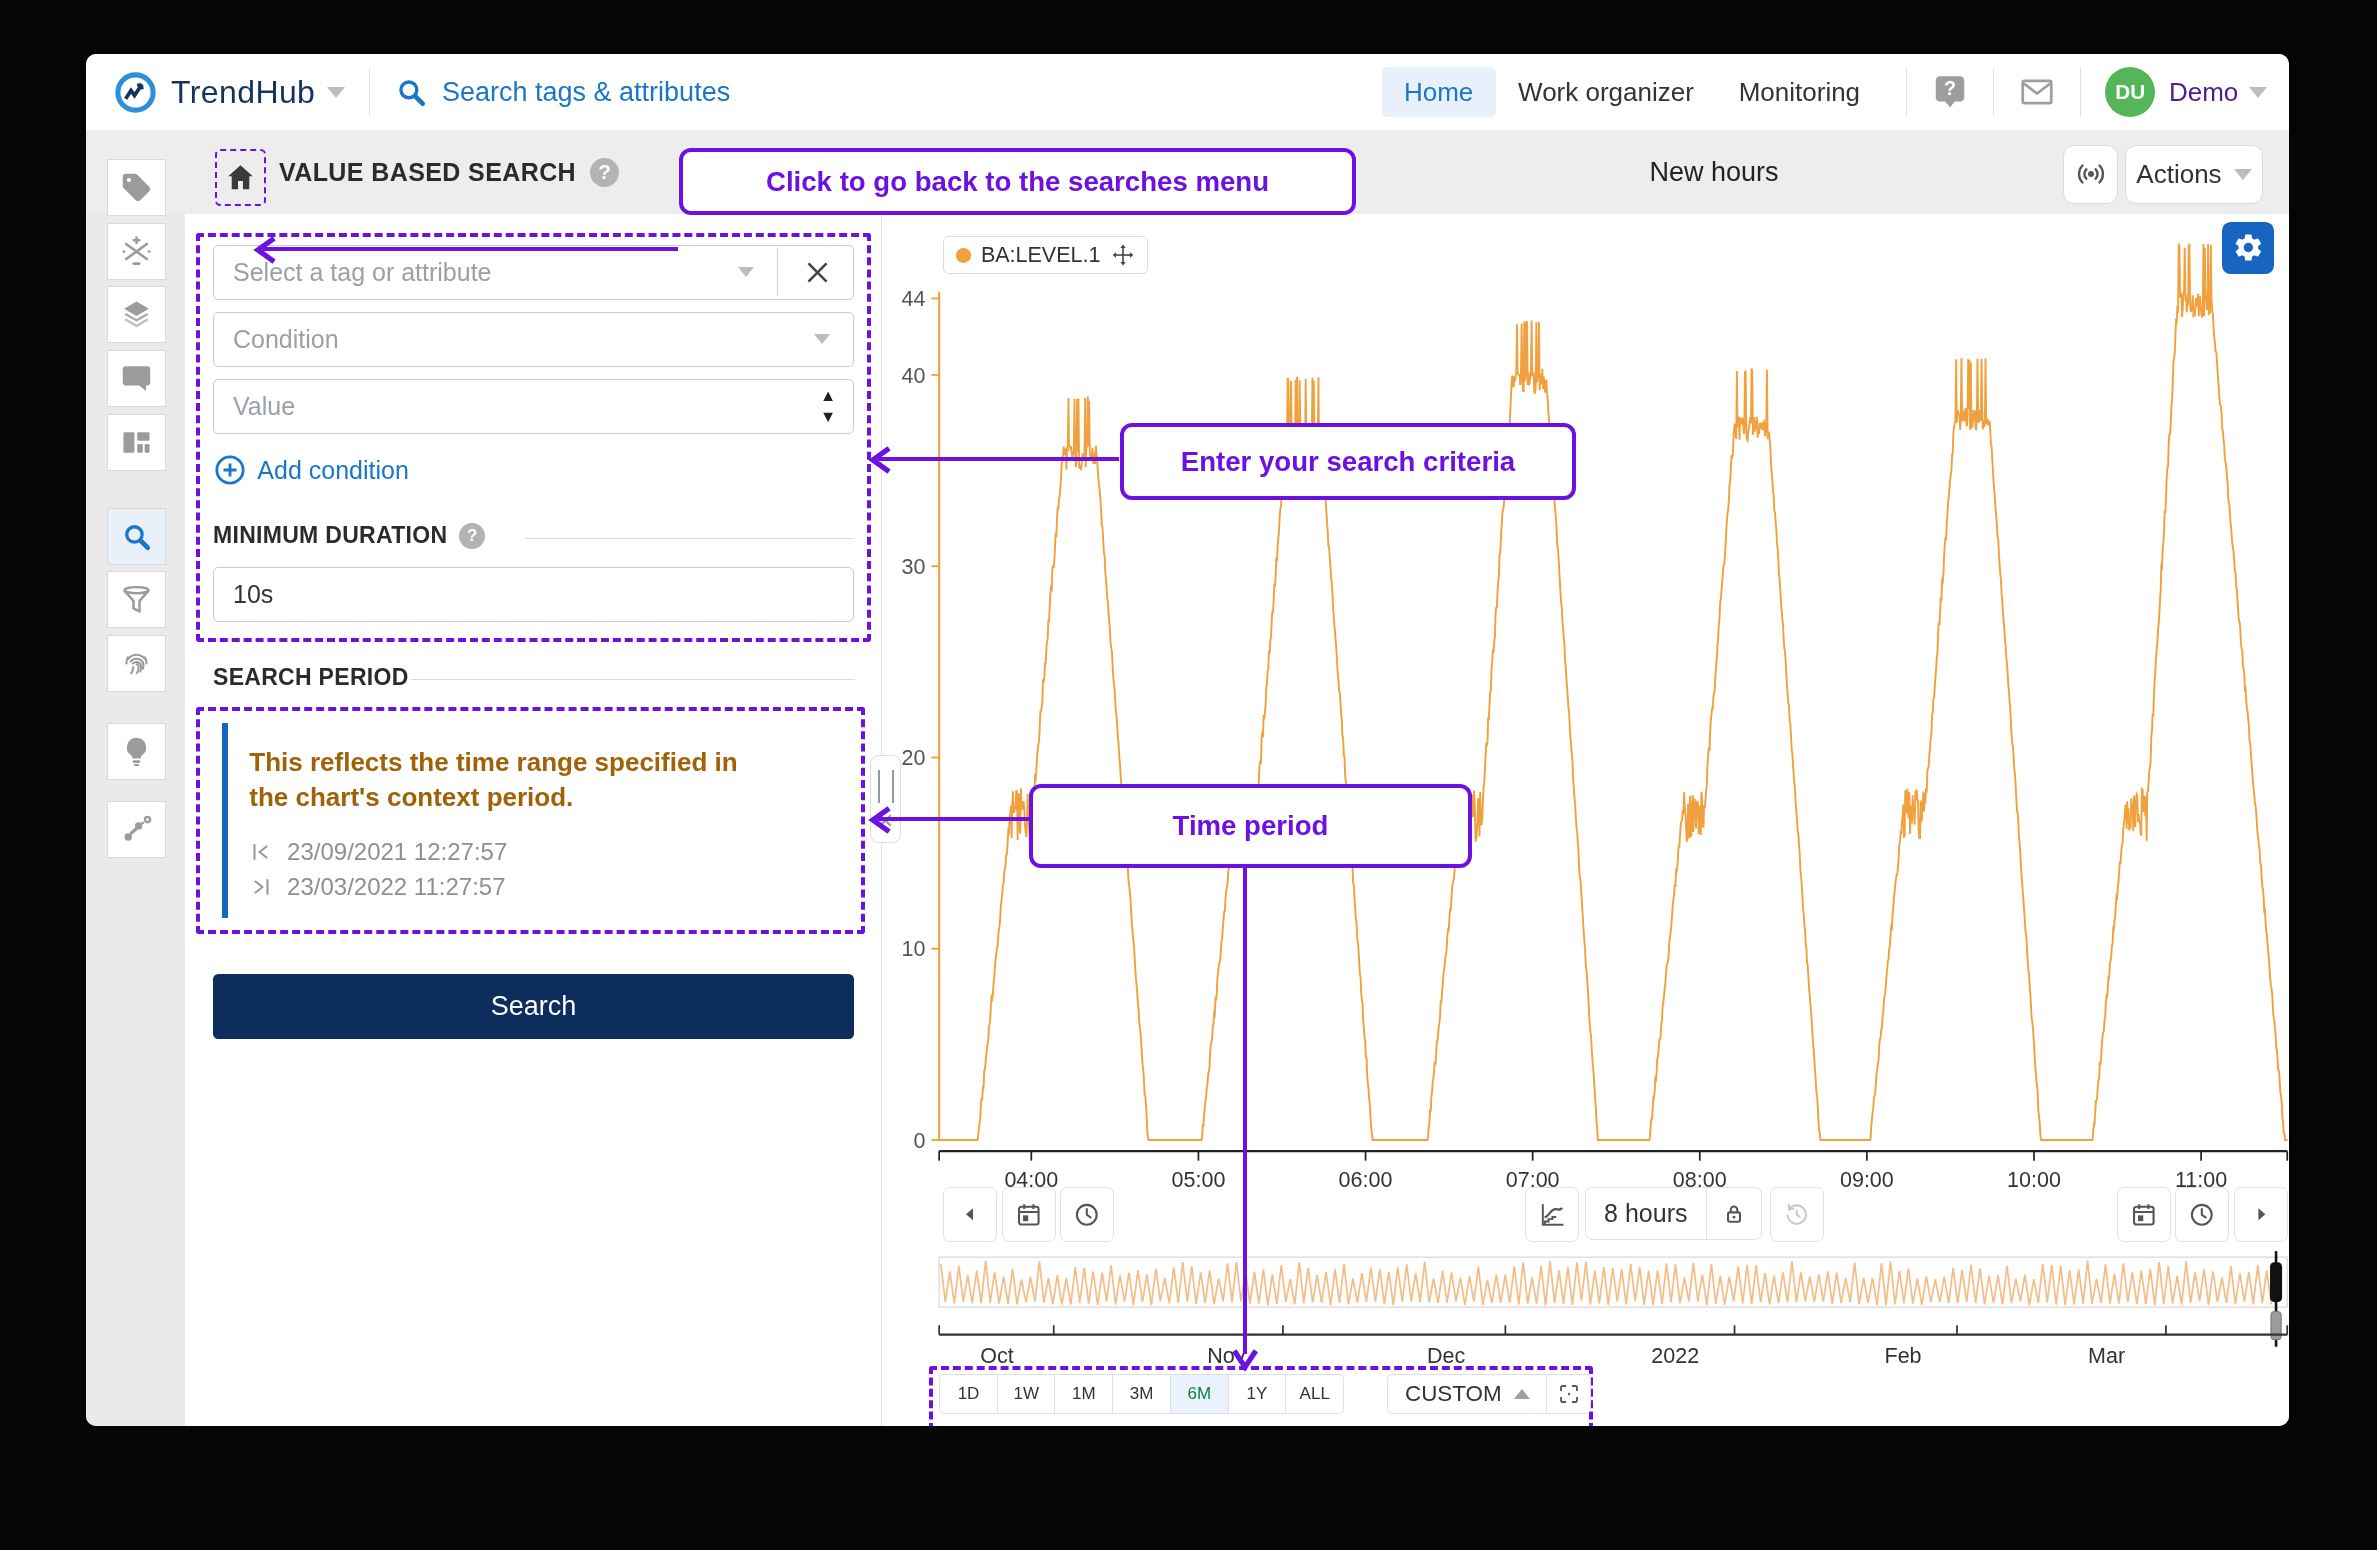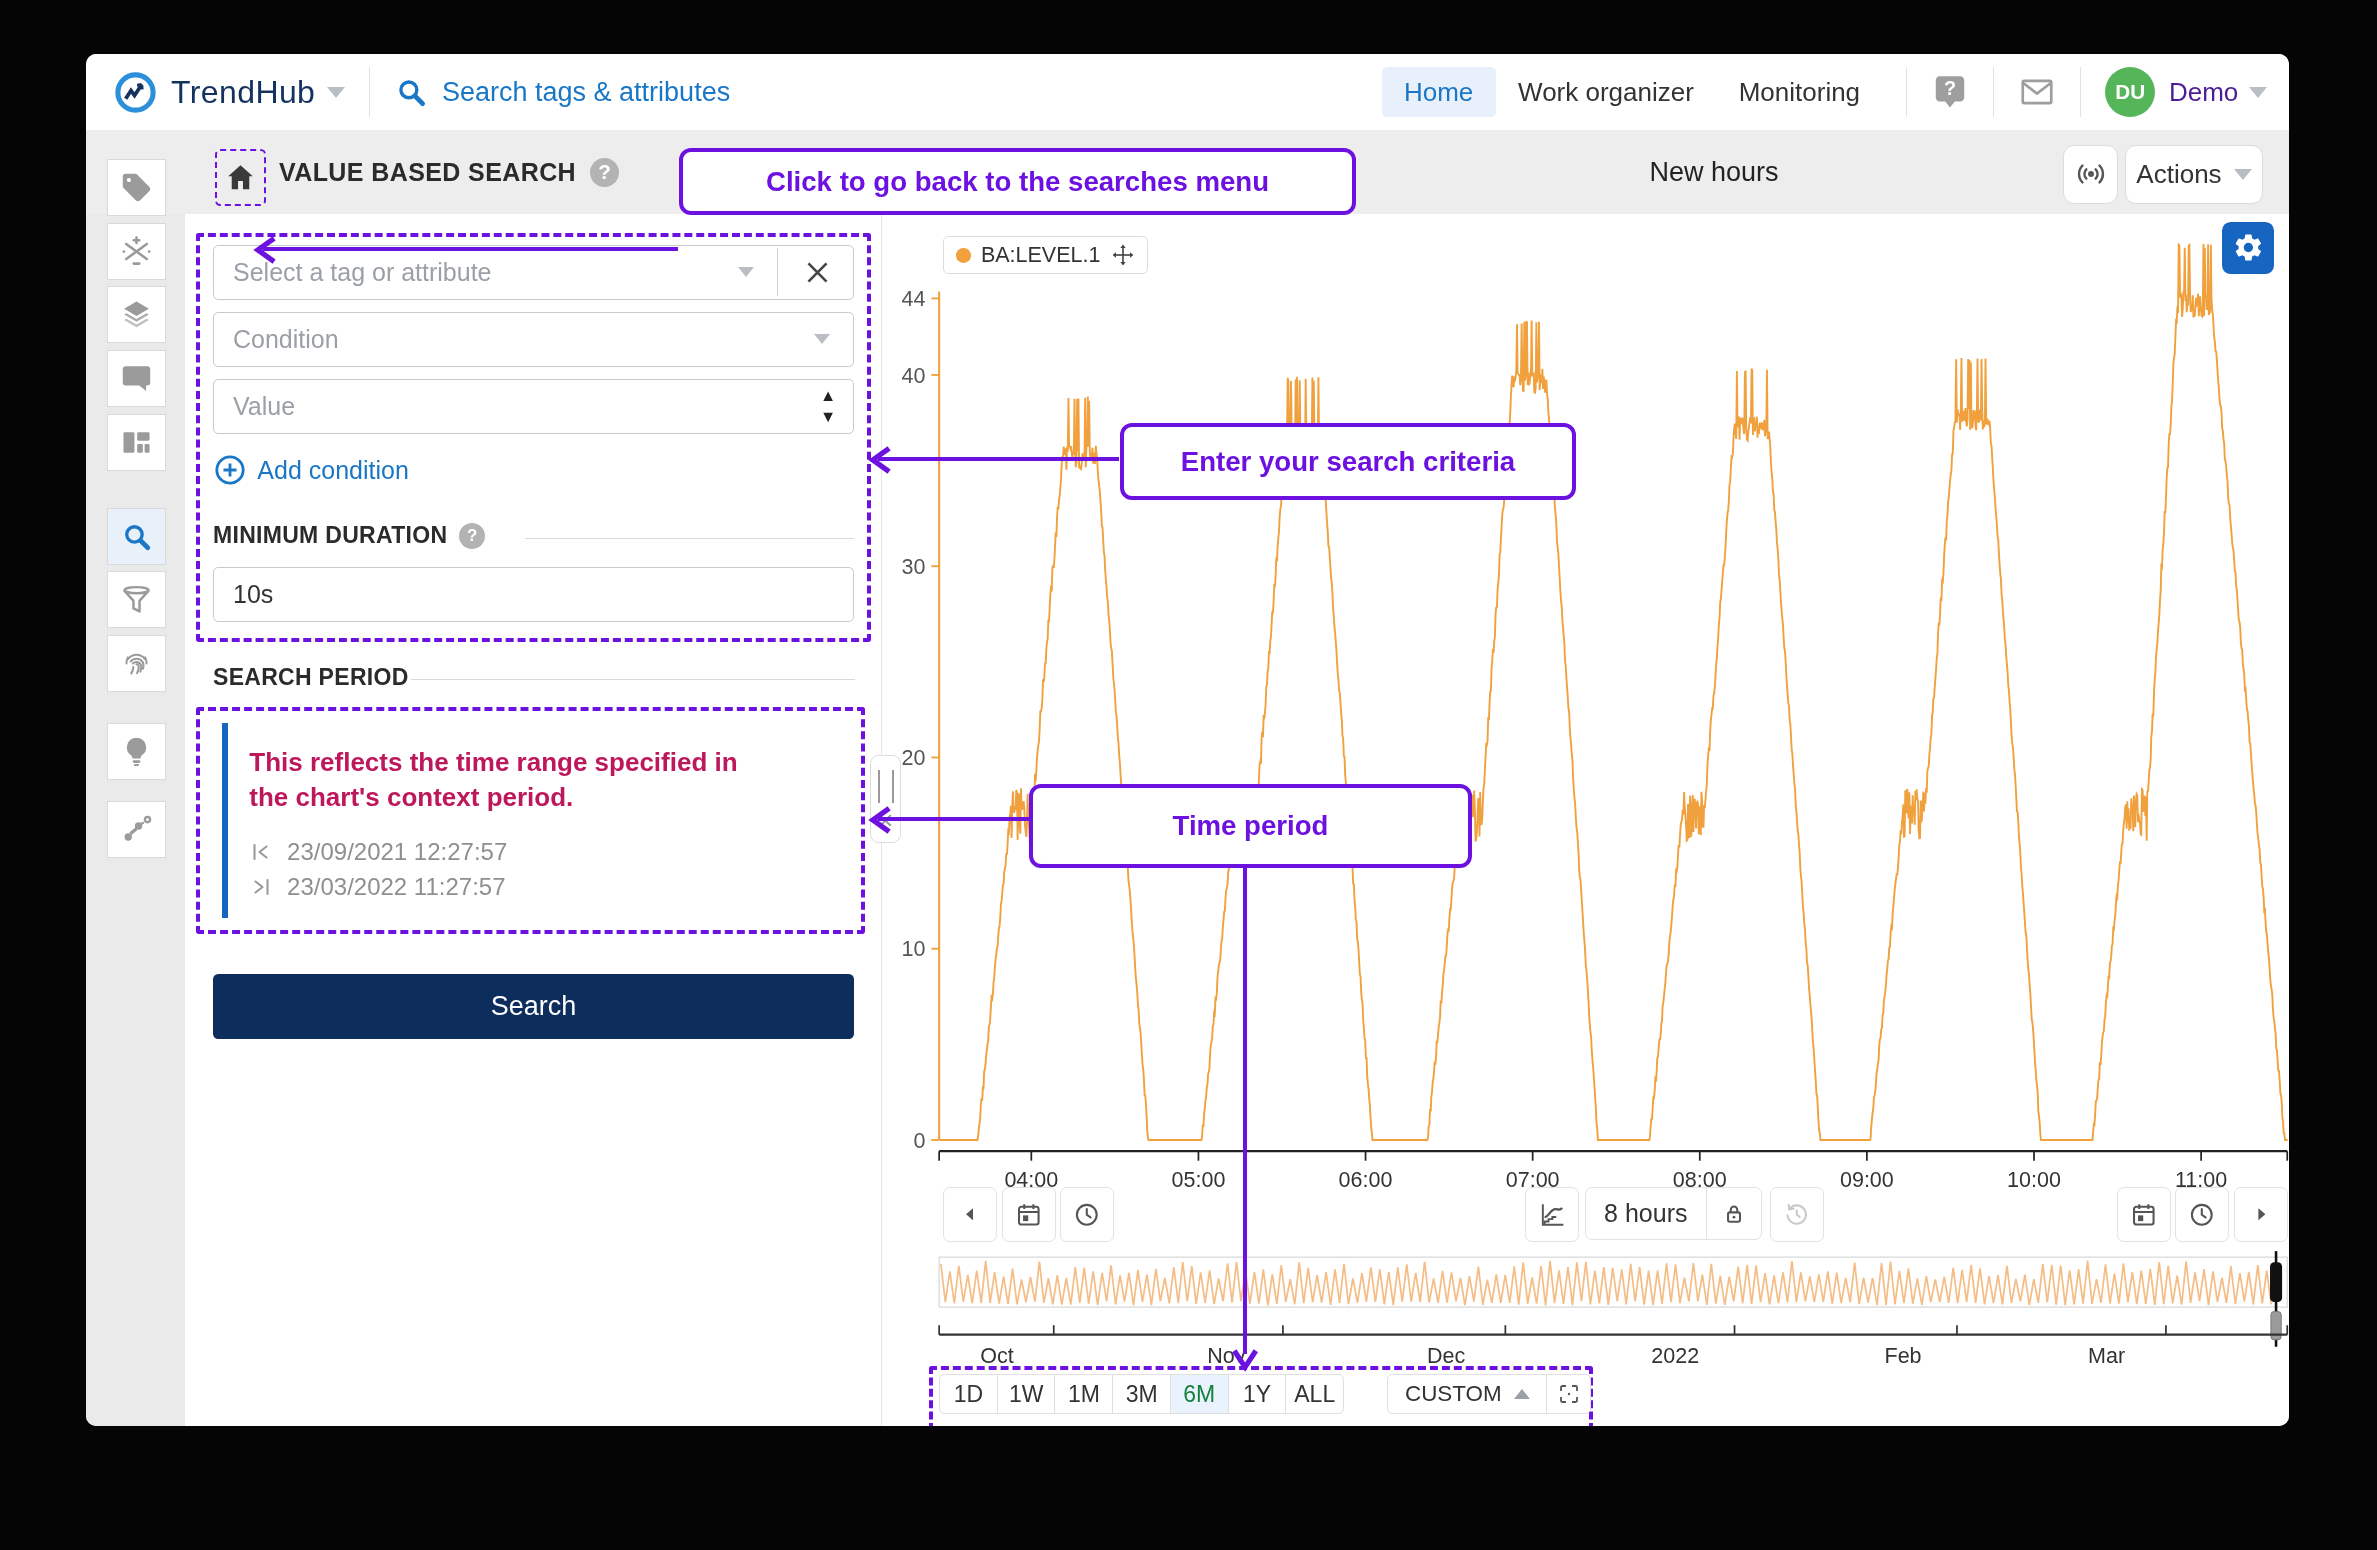--- a/index.html
+++ b/index.html
@@ -65,21 +65,21 @@
         line-height:19px;cursor:pointer}
   .addcond{position:absolute;left:28px;display:flex;align-items:center;gap:10.3px;
            color:#1a77c6;font-size:25px}
   .addcond svg{width:27.6px;height:27.6px}
   .sec-label{position:absolute;left:28px;font-size:23px;font-weight:700;color:#2b2b2b;
              letter-spacing:0.3px;display:flex;align-items:center;gap:12px}
   .sec-line{position:absolute;height:1.3px;background:#d9d9d9}
   .period-card{position:absolute;left:21.5px;top:12px;width:633px;height:195px;background:#fff}
   .period-bar{position:absolute;left:0;top:0;width:6px;height:195px;background:#1665c0}
   .period-note{position:absolute;left:27.6px;top:22.4px;width:525px;font-size:26px;font-weight:700;
-               color:#be185d;line-height:35px}
+               color:#a16207;line-height:35px}
   .period-row{position:absolute;left:27.6px;display:flex;align-items:center;gap:13.8px;
               color:#8f8f8f;font-size:24px}
   .period-row svg{width:24px;height:24px;color:#9a9a9a}
   .search-btn{position:absolute;left:28px;top:760px;width:641px;height:65px;background:#0d2d5c;
               border:none;border-radius:5.2px;color:#fff;font-size:27px;
               font-family:"Liberation Sans",sans-serif;cursor:pointer}
 
   
   .splitter{position:absolute;left:784px;top:701px;width:29px;height:86px;background:#fff;
             border:1.7px solid #dcdcdc;border-radius:8.6px;z-index:6}
@@ -104,21 +104,21 @@
   .tbtn.disabled{color:#c9c9c9}
   .tgroup{position:absolute;top:973px;display:flex;background:#fff;border:1.3px solid #e2e2e2;
           border-radius:6.9px;overflow:hidden;height:53px;box-sizing:border-box}
   .tcell{display:flex;align-items:center;justify-content:center;color:#333}
   .tcell+.tcell{border-left:1.3px solid #e2e2e2}
   .dur-lbl{font-size:25px;color:#333}
   .zoombox{position:absolute;left:46px;top:1152px;width:656px;height:57px;
            border:4.3px dashed #6c11e0;border-radius:3.4px;z-index:5}
   .zrow{position:absolute;top:1160px;display:flex;z-index:6}
   .zbtn{width:59px;height:40px;background:#fff;border:1.3px solid #dfdfdf;margin-left:-1.3px;
-        display:flex;align-items:center;justify-content:center;font-size:23px;color:#333;box-sizing:border-box}
+        display:flex;align-items:center;justify-content:center;font-size:17px;color:#333;box-sizing:border-box}
   .zbtn:first-child{border-radius:5.2px 0 0 5.2px;margin-left:0}
   .zbtn:last-child{border-radius:0 5.2px 5.2px 0}
   .zbtn.active{color:#15803d;background:#eaf3fd}
   .custom-btn{height:40px;background:#fff;border:1.3px solid #dfdfdf;display:flex;
               align-items:center;justify-content:center;gap:12px;font-size:22.4px;color:#333;
               box-sizing:border-box;border-radius:5.2px 0 0 5.2px;padding:0 17px}
   .tri-up{width:0;height:0;border-left:8.6px solid transparent;border-right:8.6px solid transparent;
           border-bottom:10.3px solid #9aa0a5}
   .exp-btn{width:45px;height:40px;background:#fff;border:1.3px solid #dfdfdf;margin-left:-1.3px;
            border-radius:0 5.2px 5.2px 0;display:flex;align-items:center;justify-content:center;

